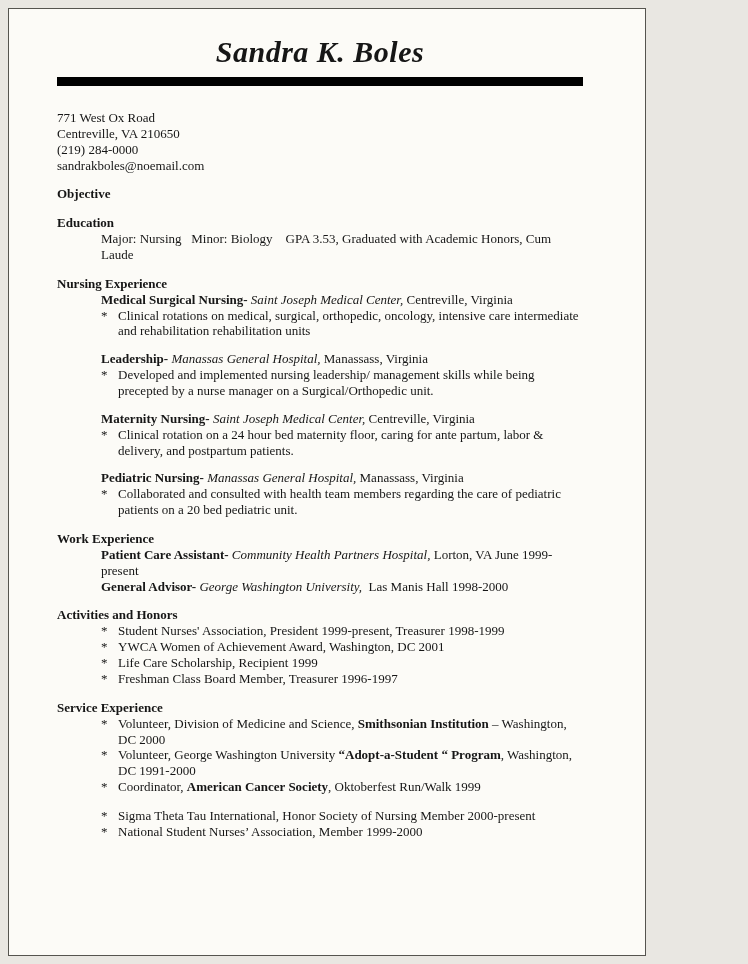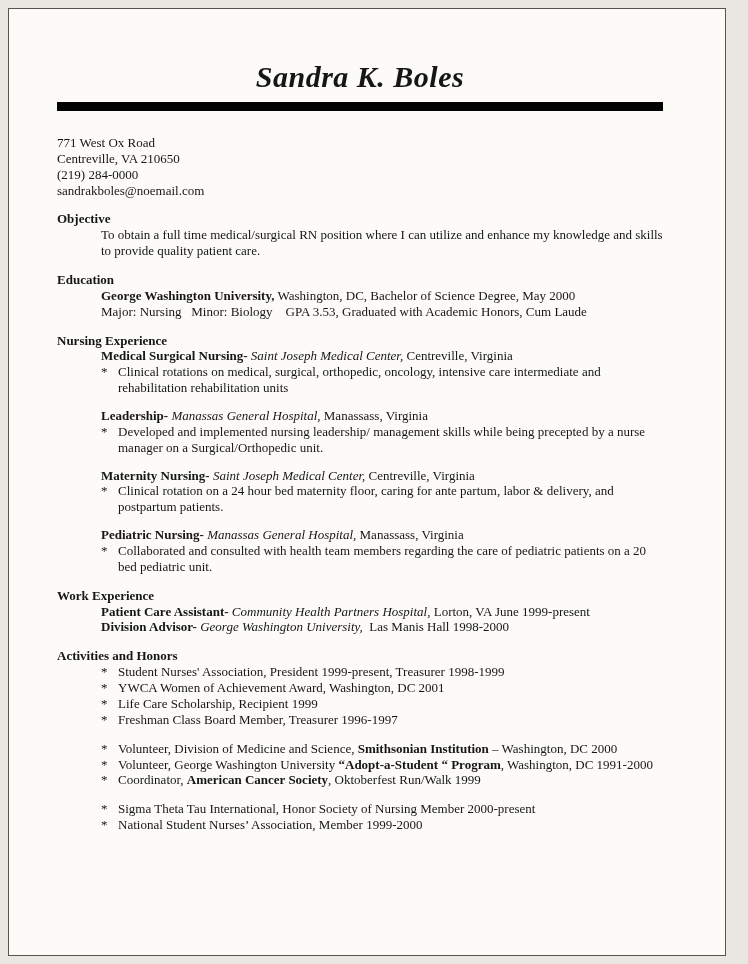--- a/index.html
+++ b/index.html
@@ -8,25 +8,25 @@
     width: 748px;
     height: 964px;
     background: #e9e7e2;
     position: relative;
     font-family: "Liberation Serif", serif;
   }
   .page {
     position: absolute;
     left: 8px;
     top: 8px;
-    width: 718px;
+    width: 638px;
     height: 948px;
     background: #fcfbf7;
     border: 1px solid #55544f;
-    padding: 50px 62px 0 48px;
+    padding: 25px 62px 0 48px;
     color: #161616;
     font-size: 13px;
     line-height: 1.22;
     overflow: hidden;
   }
   .title {
     margin: 0;
     text-align: center;
     font-size: 30px;
     line-height: 36px;
@@ -62,28 +62,24 @@
   <div class="bar"></div>
   <div class="contact">
     <div class="line">771 West Ox Road</div>
     <div class="line">Centreville, VA 210650</div>
     <div class="line">(219) 284-0000</div>
     <div class="line">sandrakboles@noemail.com</div>
   </div>
   <div id="sections">
       <section class="section">
         <div class="heading">Objective</div>
-        <div class="section-body">
-          <div class="line para"><span>To obtain a full time medical/surgical RN position where I can utilize and enhance my knowledge and skills to provide quality patient care.</span></div>
-        </div>
       </section>
       <section class="section">
         <div class="heading">Education</div>
         <div class="section-body">
-          <div class="line"><span class="b">George Washington University,</span><span> Washington, DC, Bachelor of Science Degree, May 2000</span></div>
           <div class="line"><span>Major: Nursing   Minor: Biology    GPA 3.53, Graduated with Academic Honors, Cum Laude</span></div>
         </div>
       </section>
       <section class="section">
         <div class="heading">Nursing Experience</div>
         <div class="section-body">
           <div class="line"><span class="b">Medical Surgical Nursing-</span><span class="i"> Saint Joseph Medical Center,</span><span> Centreville, Virginia</span></div>
           <div class="bullet">
             <span class="marker">*</span>
             <span class="runs"><span>Clinical rotations on medical, surgical, orthopedic, oncology, intensive care intermediate and rehabilitation rehabilitation units</span></span>
@@ -105,21 +101,21 @@
           <div class="bullet">
             <span class="marker">*</span>
             <span class="runs"><span>Collaborated and consulted with health team members regarding the care of pediatric patients on a 20 bed pediatric unit.</span></span>
           </div>
         </div>
       </section>
       <section class="section">
         <div class="heading">Work Experience</div>
         <div class="section-body">
           <div class="line"><span class="b">Patient Care Assistant-</span><span class="i"> Community Health Partners Hospital,</span><span> Lorton, VA June 1999-present</span></div>
-          <div class="line"><span class="b">Division Advisor-</span><span class="i"> George Washington University,</span><span>  Las Manis Hall 1998-2000</span></div>
+          <div class="line"><span class="b">General Advisor-</span><span class="i"> George Washington University,</span><span>  Las Manis Hall 1998-2000</span></div>
         </div>
       </section>
       <section class="section">
         <div class="heading">Activities and Honors</div>
         <div class="section-body">
           <div class="bullet">
             <span class="marker">*</span>
             <span class="runs"><span>Student Nurses' Association, President 1999-present, Treasurer 1998-1999</span></span>
           </div>
           <div class="bullet">
@@ -130,20 +126,21 @@
             <span class="marker">*</span>
             <span class="runs"><span>Life Care Scholarship, Recipient 1999</span></span>
           </div>
           <div class="bullet">
             <span class="marker">*</span>
             <span class="runs"><span>Freshman Class Board Member, Treasurer 1996-1997</span></span>
           </div>
         </div>
       </section>
       <section class="section">
+        <div class="heading">Service Experience</div>
         <div class="section-body">
           <div class="bullet">
             <span class="marker">*</span>
             <span class="runs"><span>Volunteer, Division of Medicine and Science, </span><span class="b">Smithsonian Institution</span><span> – Washington, DC 2000</span></span>
           </div>
           <div class="bullet">
             <span class="marker">*</span>
             <span class="runs"><span>Volunteer, George Washington University </span><span class="b">“Adopt-a-Student “ Program</span><span>, Washington, DC 1991-2000</span></span>
           </div>
           <div class="bullet">

